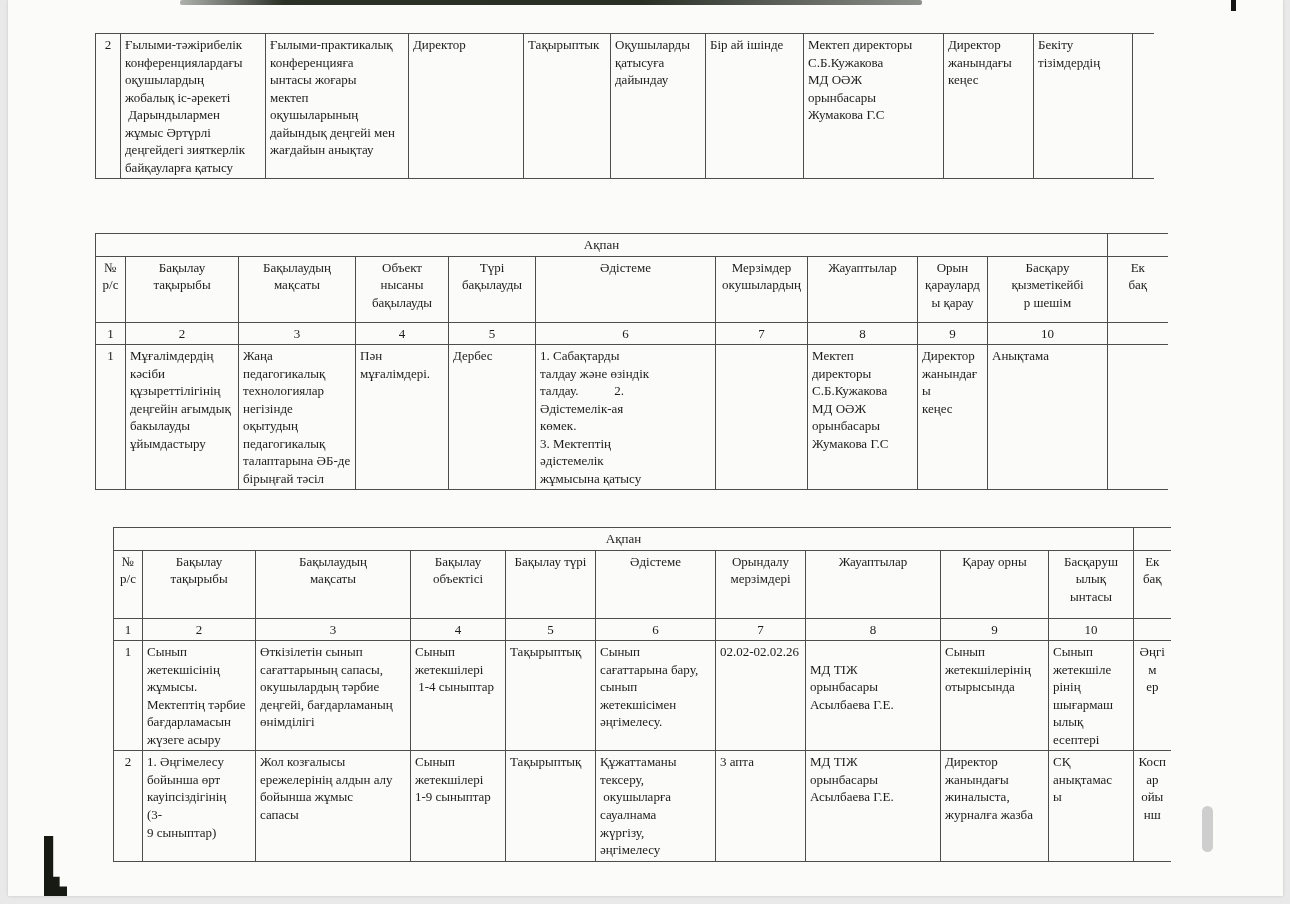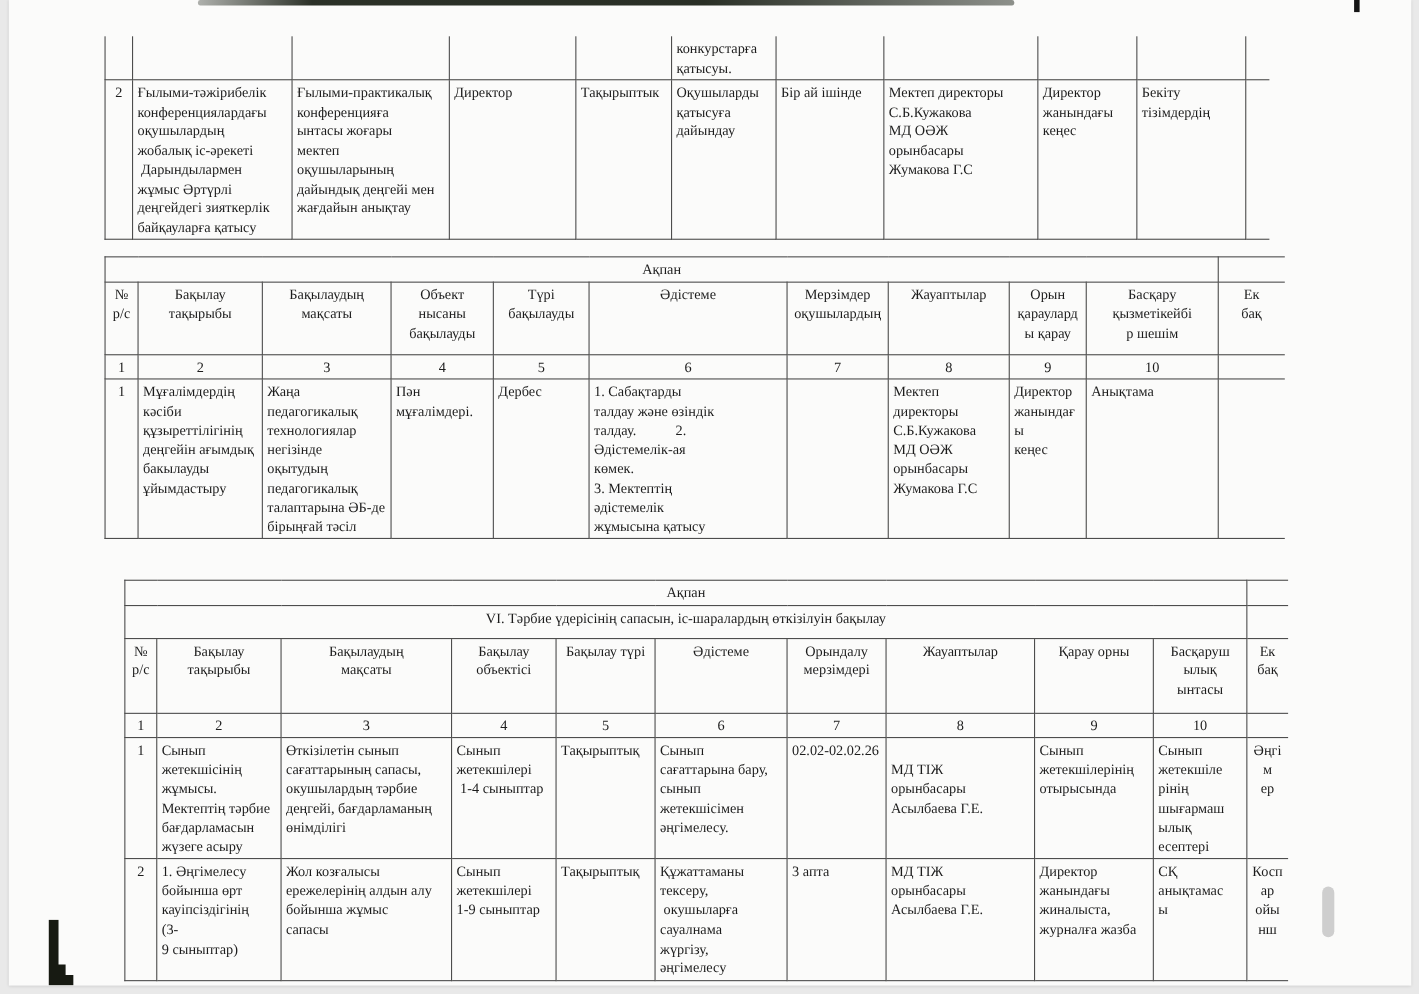--- a/index.html
+++ b/index.html
@@ -66,34 +66,20 @@
         <col style="width:115px">
       <col style="width:87px">
         <col style="width:95px">
         <col style="width:98px">
         <col style="width:140px">
       <col style="width:90px">
         <col style="width:99px">
         <col style="width:21px">
     </colgroup>
     <tbody>
-        <tr style="height:37px">
-      <td class="noT"></td>
-      <td class="noT"></td>
-      <td class="noT"></td>
-      <td class="noT"></td>
-      <td class="noT"></td>
-      <td class="noT">конкурстарға
-қатысуы.</td>
-      <td class="noT"></td>
-      <td class="noT"></td>
-      <td class="noT"></td>
-      <td class="noT"></td>
-      <td class="noT noR"></td>
-    </tr>
     <tr style="height:143px">
       <td class="numc">2</td>
       <td>Ғылыми-тәжірибелік
 конференциялардағы
 оқушылардың
 жобалық іс-әрекеті
  Дарындылармен
 жұмыс Әртүрлі
 деңгейдегі зияткерлік
 байқауларға қатысу</td>
@@ -151,21 +137,21 @@
 тақырыбы</td>
       <td class="hd">Бақылаудың
 мақсаты</td>
       <td class="hd">Объект
 нысаны
 бақылауды</td>
       <td class="hd">Түрі
 бақылауды</td>
       <td class="hd">Әдістеме</td>
       <td class="hd">Мерзімдер
-оқушылардың</td>
+окушылардың</td>
       <td class="hd">Жауаптылар</td>
       <td class="hd">Орын
 қараулард
 ы қарау</td>
       <td class="hd">Басқару
 қызметікейбі
 р шешім</td>
       <td class="hd noR">Ек
 бақ</td>
     </tr>
@@ -234,24 +220,20 @@
         <col style="width:135px">
       <col style="width:108px">
         <col style="width:85px">
         <col style="width:37px">
     </colgroup>
     <tbody>
         <tr style="height:19px">
       <td colspan="10" class="ttl">Ақпан</td>
       <td class="noR"></td>
     </tr>
-    <tr style="height:30px">
-      <td colspan="10" class="ttl">VI. Тәрбие үдерісінің сапасын, іс-шаралардың өткізілуін бақылау</td>
-      <td class="noR"></td>
-    </tr>
     <tr style="height:68px">
       <td class="hd">№
 р/с</td>
       <td class="hd">Бақылау
 тақырыбы</td>
       <td class="hd">Бақылаудың
 мақсаты</td>
       <td class="hd">Бақылау
 объектісі</td>
       <td class="hd">Бақылау түрі</td>

